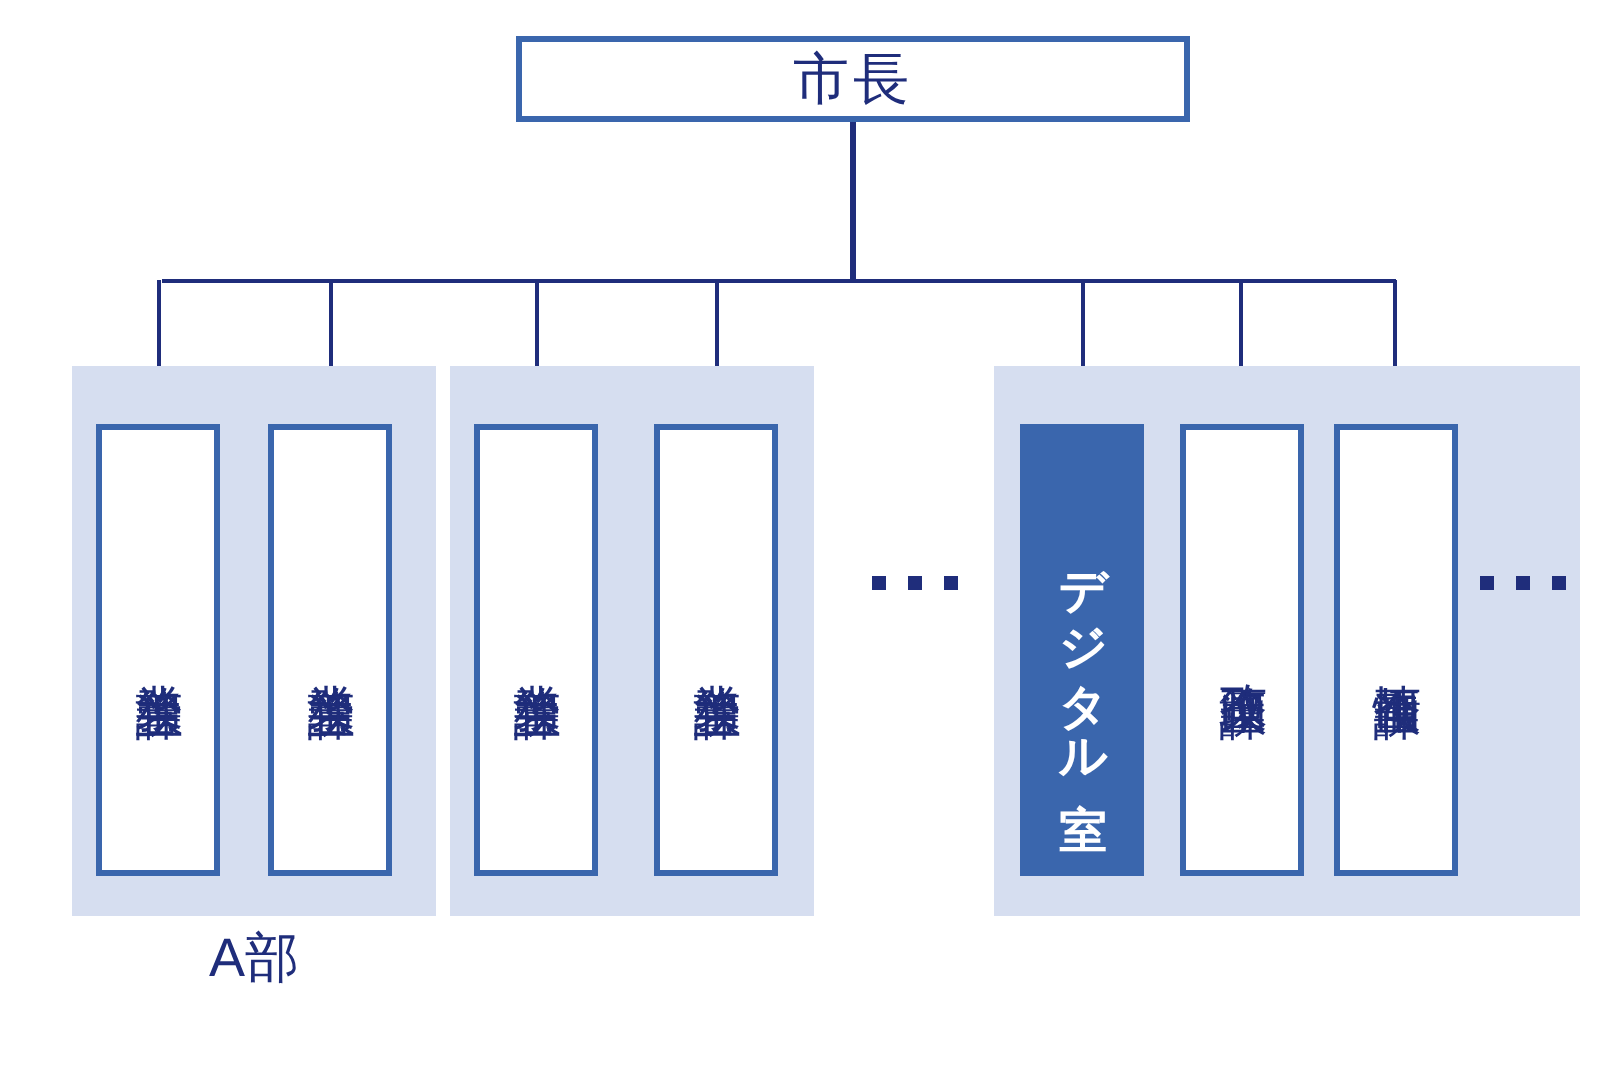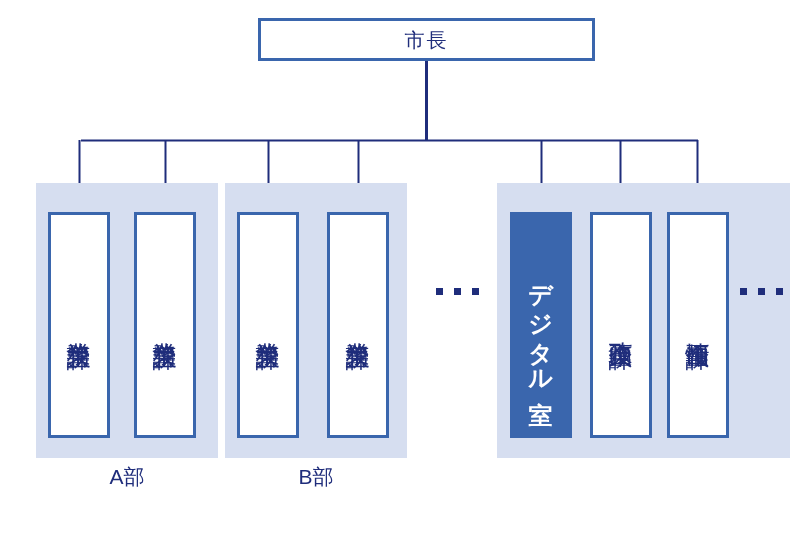--- a/index.html
+++ b/index.html
@@ -38,37 +38,37 @@
     width: 337px;
     height: 43px;
     box-sizing: border-box;
     border: 3px solid #3A66AD;
     background: #ffffff;
     display: flex;
     align-items: center;
     justify-content: center;
   }
   .root-label {
-    font-size: 20px;
+    font-size: 28px;
     color: #1F2D7B;
     letter-spacing: 2px;
     line-height: 1;
   }
 
   
   .group-panel {
     position: absolute;
     top: 183px;
     height: 275px;
     background: #D6DEF0;
   }
   .group-label {
     position: absolute;
     top: 465px;
-    font-size: 21px;
+    font-size: 27px;
     color: #1F2D7B;
     text-align: center;
     line-height: 1.1;
     white-space: nowrap;
   }
 
   
   .unit-box {
     position: absolute;
     top: 212px;
@@ -151,21 +151,20 @@
 
   <div class="group-panel" style="left:225px; width:182px;"></div>
 
   <div class="unit-box" style="left:237px;">
     <span class="unit-text">業務主管課</span>
   </div>
   <div class="unit-box" style="left:327px;">
     <span class="unit-text">業務主管課</span>
   </div>
 
-  <div class="group-label" style="left:225px; width:182px;">B部</div>
 
   <div class="ellipsis" style="left:436px;">
     <span></span>
     <span></span>
     <span></span>
   </div>
 
   <div class="group-panel" style="left:497px; width:293px;"></div>
 
   <div class="unit-box highlight" style="left:510px;">

